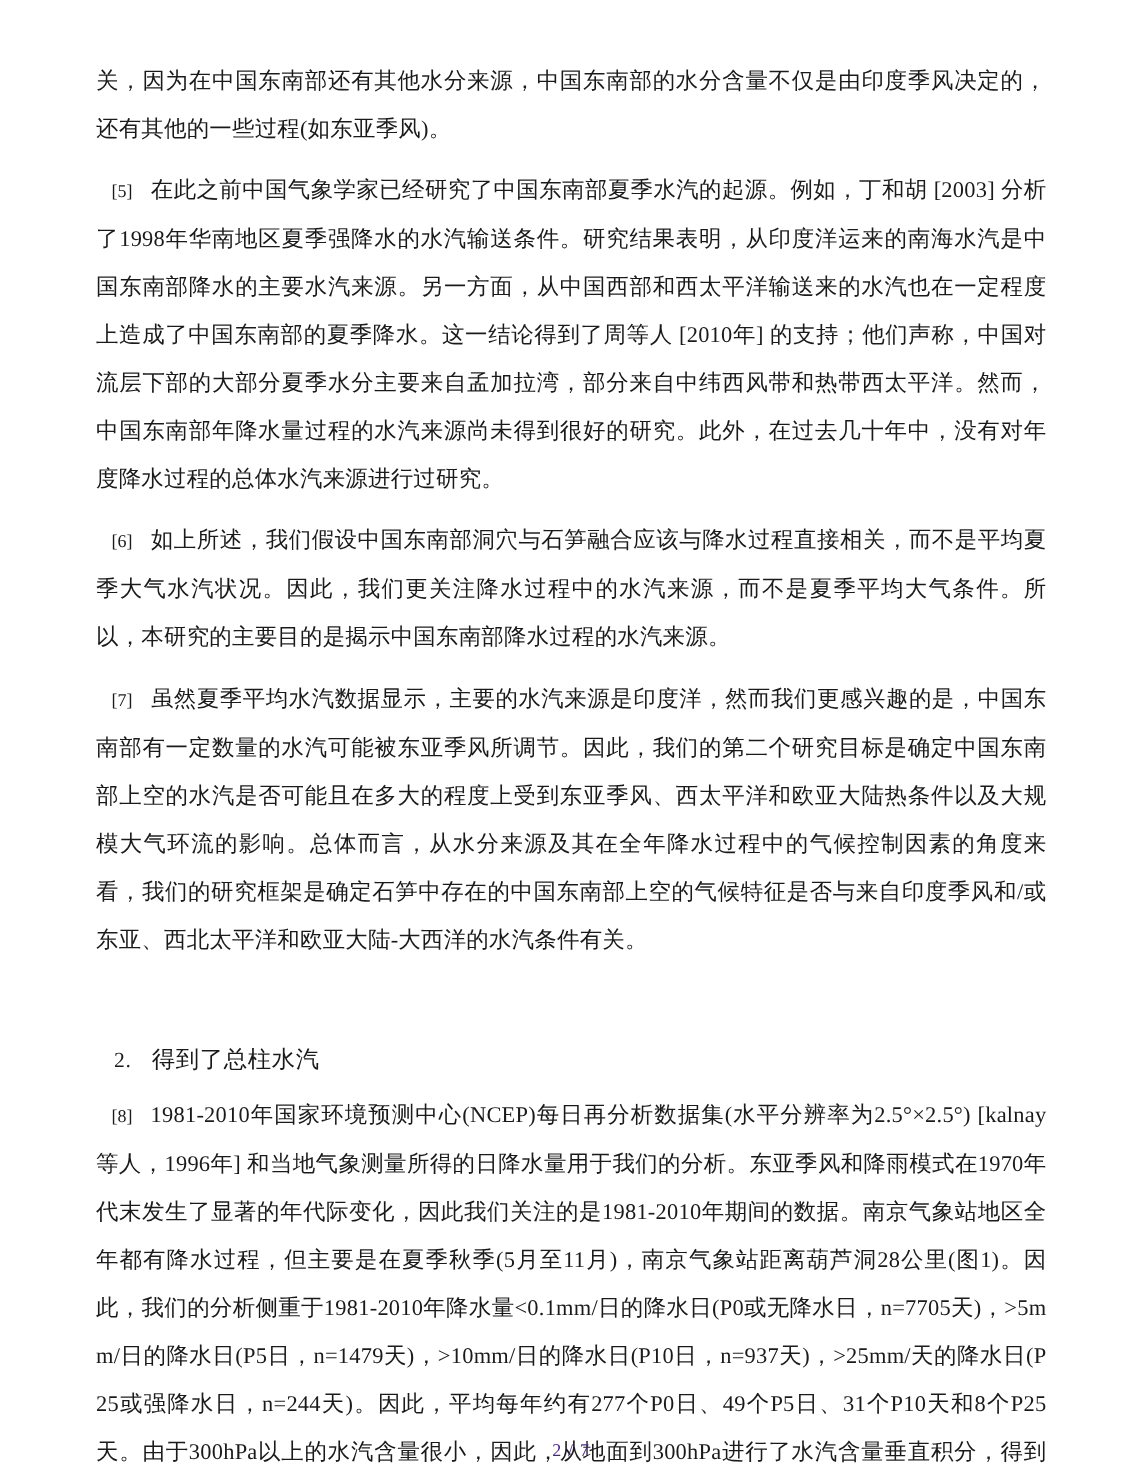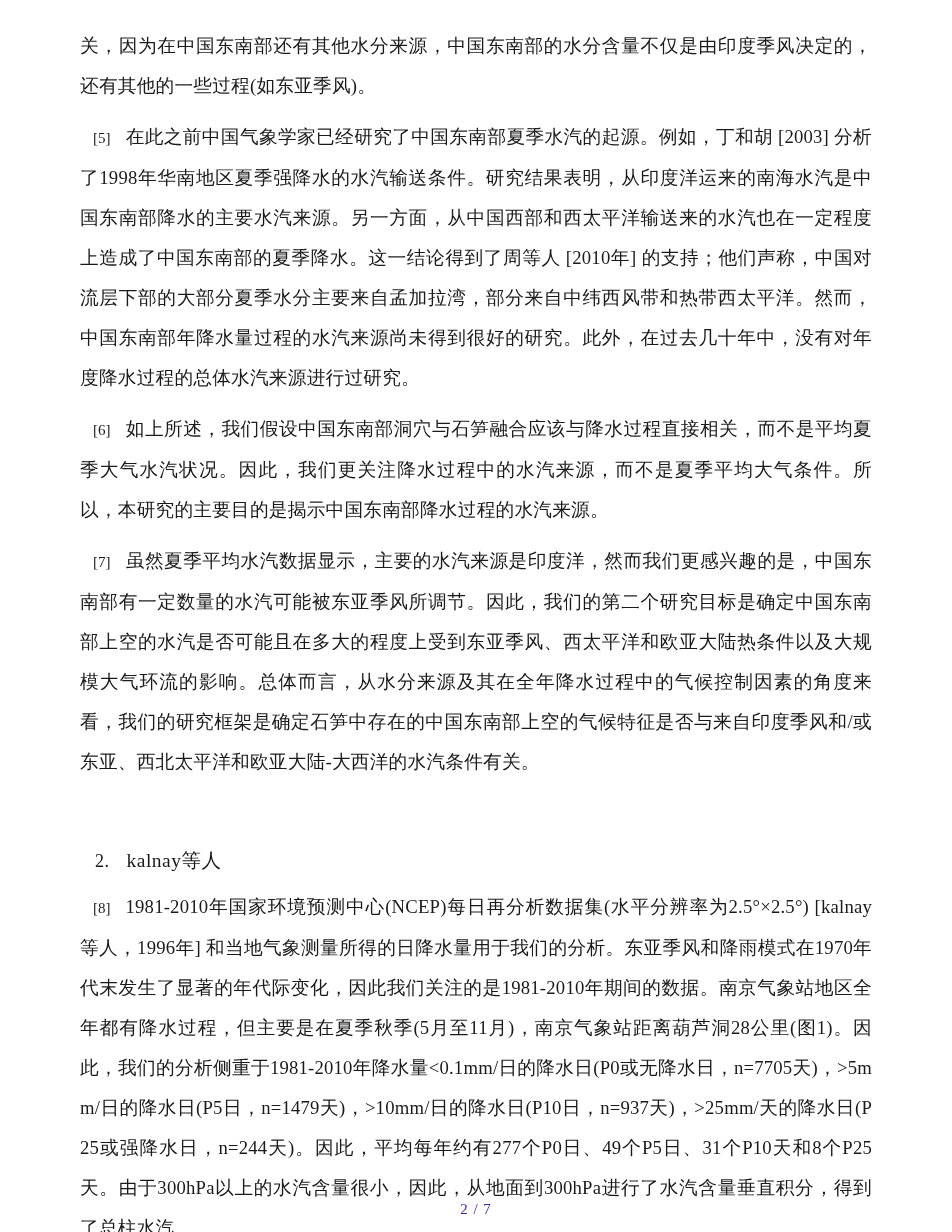--- a/index.html
+++ b/index.html
@@ -12,21 +12,21 @@
     height: 1232px;
     position: relative;
     font-family: "Liberation Serif", "DejaVu Serif", serif;
     color: #1a1a1a;
     overflow: hidden;
   }
   .page {
     box-sizing: border-box;
     width: 952px;
     height: 1232px;
-    padding: 26px 80px 0 80px;
+    padding: 48px 80px 0 80px;
     display: flex;
     flex-direction: column;
     border-radius: 16px;
   }
   .textblock {
     width: 792px;
   }
   p.body-par {
     margin: 0 0 11px 0;
     font-size: 18.7px;
@@ -80,21 +80,21 @@
     <p class="body-par"><span>关，因为在中国东南部还有其他水分来源，中国东南部的水分含量不仅是由印度季风决定的，还有其他的一些过程(如东亚季风)。</span></p>
 
     <p class="body-par"><span class="par-marker">[5]</span><span>在此之前中国气象学家已经研究了中国东南部夏季水汽的起源。例如，丁和胡 [2003] 分析了1998年华南地区夏季强降水的水汽输送条件。研究结果表明，从印度洋运来的南海水汽是中国东南部降水的主要水汽来源。另一方面，从中国西部和西太平洋输送来的水汽也在一定程度上造成了中国东南部的夏季降水。这一结论得到了周等人 [2010年] 的支持；他们声称，中国对流层下部的大部分夏季水分主要来自孟加拉湾，部分来自中纬西风带和热带西太平洋。然而，中国东南部年降水量过程的水汽来源尚未得到很好的研究。此外，在过去几十年中，没有对年度降水过程的总体水汽来源进行过研究。</span></p>
 
     <p class="body-par"><span class="par-marker">[6]</span><span>如上所述，我们假设中国东南部洞穴与石笋融合应该与降水过程直接相关，而不是平均夏季大气水汽状况。因此，我们更关注降水过程中的水汽来源，而不是夏季平均大气条件。所以，本研究的主要目的是揭示中国东南部降水过程的水汽来源。</span></p>
 
     <p class="body-par"><span class="par-marker">[7]</span><span>虽然夏季平均水汽数据显示，主要的水汽来源是印度洋，然而我们更感兴趣的是，中国东南部有一定数量的水汽可能被东亚季风所调节。因此，我们的第二个研究目标是确定中国东南部上空的水汽是否可能且在多大的程度上受到东亚季风、西太平洋和欧亚大陆热条件以及大规模大气环流的影响。总体而言，从水分来源及其在全年降水过程中的气候控制因素的角度来看，我们的研究框架是确定石笋中存在的中国东南部上空的气候特征是否与来自印度季风和/或东亚、西北太平洋和欧亚大陆-大西洋的水汽条件有关。</span></p>
 
     <div class="gap-before-h2"></div>
 
-    <h2 class="section-heading"><span class="h-num">2.</span><span>kalnay等人</span></h2>
+    <h2 class="section-heading"><span class="h-num">2.</span><span>得到了总柱水汽</span></h2>
 
     <div class="gap-after-h2"></div>
 
     <p class="body-par"><span class="par-marker">[8]</span><span>1981-2010年国家环境预测中心(NCEP)每日再分析数据集(水平分辨率为2.5°×2.5°) [kalnay等人，1996年] 和当地气象测量所得的日降水量用于我们的分析。东亚季风和降雨模式在1970年代末发生了显著的年代际变化，因此我们关注的是1981-2010年期间的数据。南京气象站地区全年都有降水过程，但主要是在夏季秋季(5月至11月)，南京气象站距离葫芦洞28公里(图1)。因此，我们的分析侧重于1981-2010年降水量&lt;0.1mm/日的降水日(P0或无降水日，n=7705天)，&gt;5mm/日的降水日(P5日，n=1479天)，&gt;10mm/日的降水日(P10日，n=937天)，&gt;25mm/天的降水日(P25或强降水日，n=244天)。因此，平均每年约有277个P0日、49个P5日、31个P10天和8个P25天。由于300hPa以上的水汽含量很小，因此，从地面到300hPa进行了水汽含量垂直积分，得到了总柱水汽。</span></p>
 
   </div>
 </div>
 
 <div class="footer">2 / 7</div>
 

